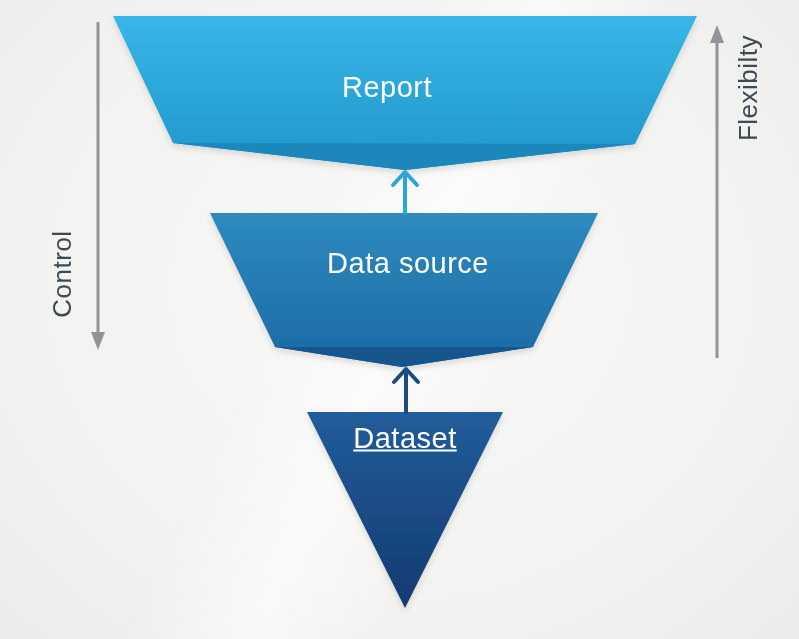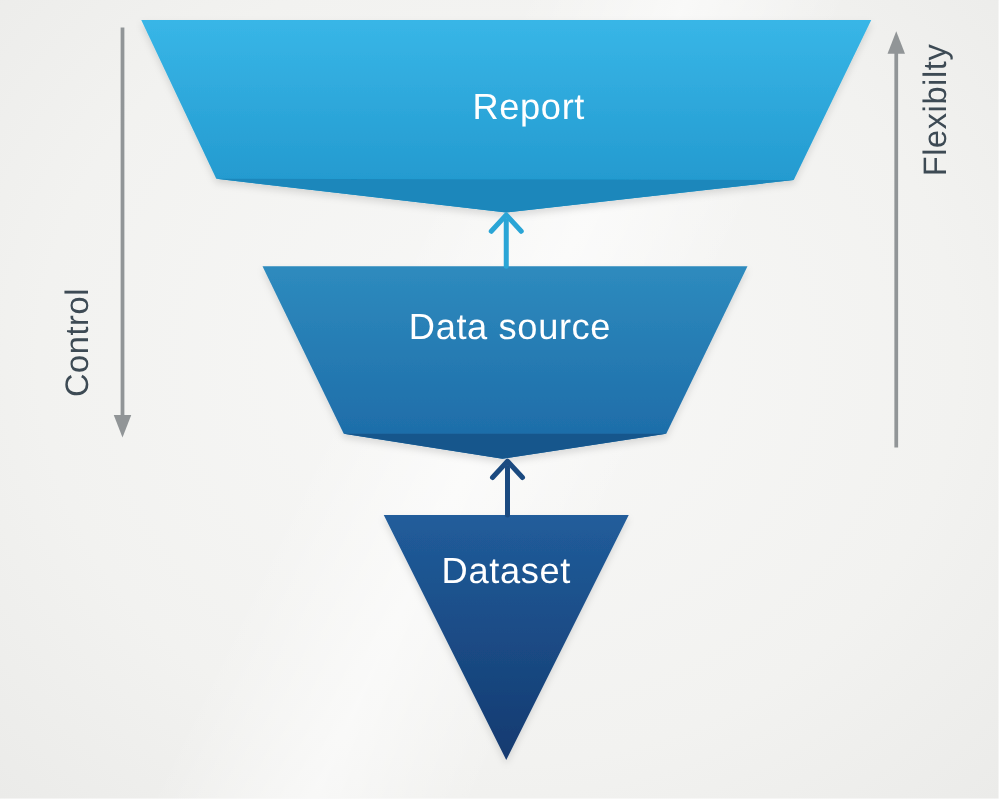--- a/index.html
+++ b/index.html
@@ -36,23 +36,23 @@
   }
   .axis-label {
     position: absolute;
     transform: translate(-50%, -50%) rotate(-90deg);
     color: #3d4a54;
     font-size: 26px;
     letter-spacing: 0.5px;
     white-space: nowrap;
     user-select: none;
   }
-  #report-label      { left: 423px; top: 87px; }
+  #report-label      { left: 387px; top: 87px; }
   #datasource-label  { left: 408px; top: 263px; }
-  #dataset-label     { left: 405px; top: 458px; }
+  #dataset-label     { left: 405px; top: 438px; text-decoration: underline; }
   #control-label     { left: 62px;  top: 274px; }
   #flexibility-label { left: 748px; top: 88px; }
 </style>
 </head>
 <body>
 
 <div id="stage">
 
   <svg class="diagram" width="799" height="639" viewBox="0 0 799 639" xmlns="http://www.w3.org/2000/svg">
     <defs>

